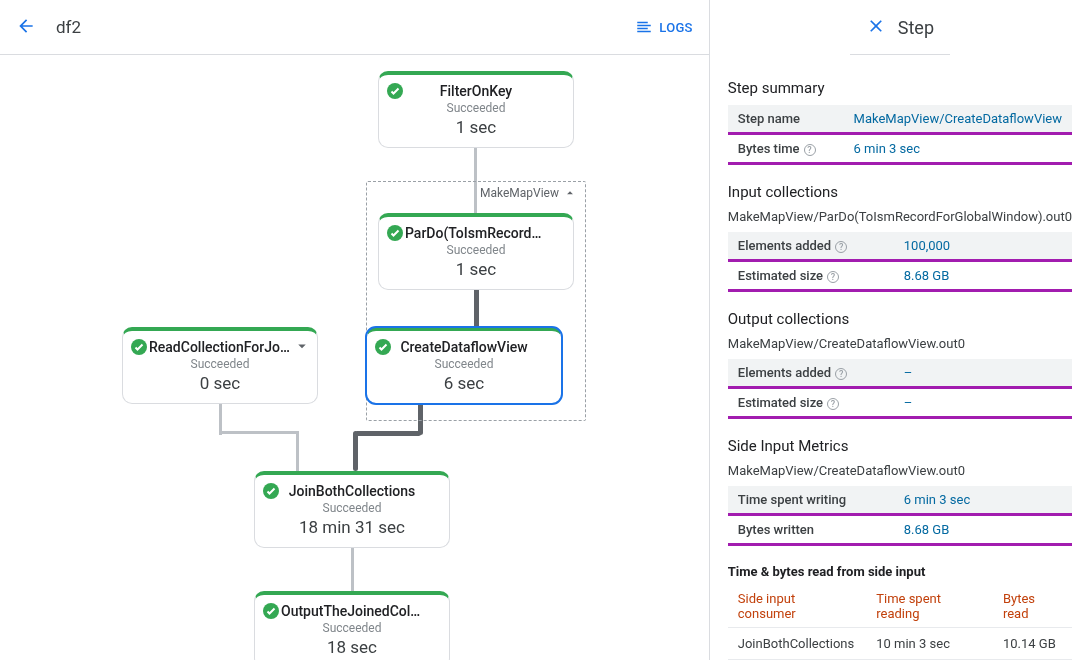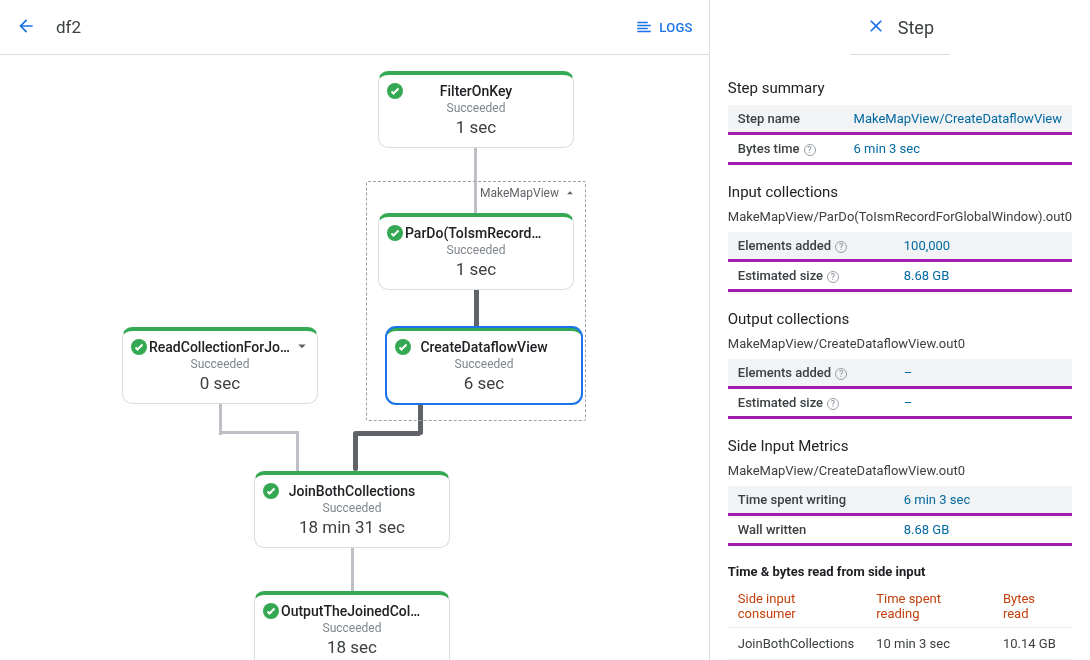--- a/index.html
+++ b/index.html
@@ -164,21 +164,21 @@
               <path d="M4.5 8.5l2 2 5-5"></path>
             </svg></span>
         <span class="expand"><svg viewBox="0 0 24 24" fill="#5f6368">
               <path d="M7 10l5 5 5-5z"></path>
             </svg></span>
         <div class="name">ReadCollectionForJoin</div>
         <div class="status">Succeeded</div>
         <div class="time">0 sec</div>
       </div>
 
-      <div class="node selected" style="left:386px; top:272px;">
+      <div class="node selected" style="left:366px; top:272px;">
         <span class="check"><svg class="check-svg" viewBox="0 0 16 16">
               <circle cx="8" cy="8" r="8"></circle>
               <path d="M4.5 8.5l2 2 5-5"></path>
             </svg></span>
         <div class="name">CreateDataflowView</div>
         <div class="status">Succeeded</div>
         <div class="time">6 sec</div>
       </div>
 
       <div class="node" style="left:254px; top:416px;">
@@ -262,21 +262,21 @@
 
       <div class="section-title">Side Input Metrics</div>
       <div class="subtext">MakeMapView/CreateDataflowView.out0</div>
       <table class="kv-table">
         <tbody>
             <tr>
           <td class="key">Time spent writing</td>
           <td class="val">6 min 3 sec</td>
         </tr>
         <tr>
-          <td class="key">Wall written</td>
+          <td class="key">Bytes written</td>
           <td class="val">8.68 GB</td>
         </tr>
       </tbody>
         </table>
 
       <div class="subsection-title">Time &amp; bytes read from side input</div>
       <table class="data-table">
         <thead>
           <tr>
             <th>Side input consumer</th>

